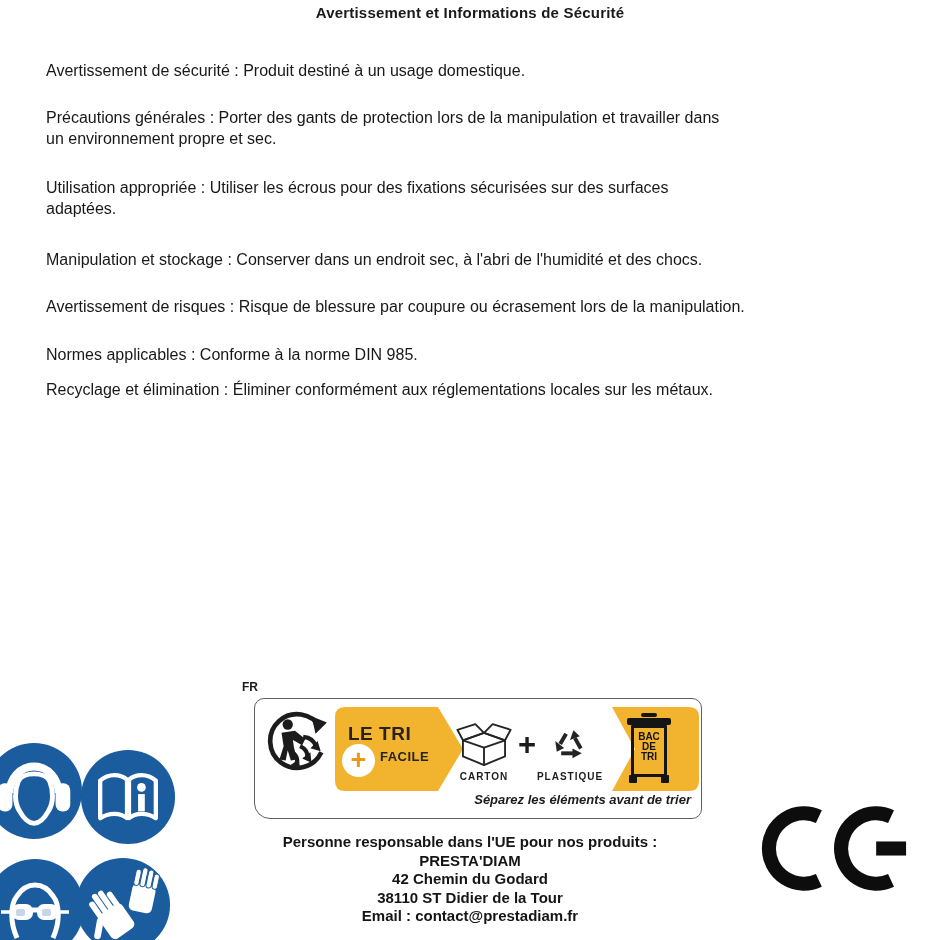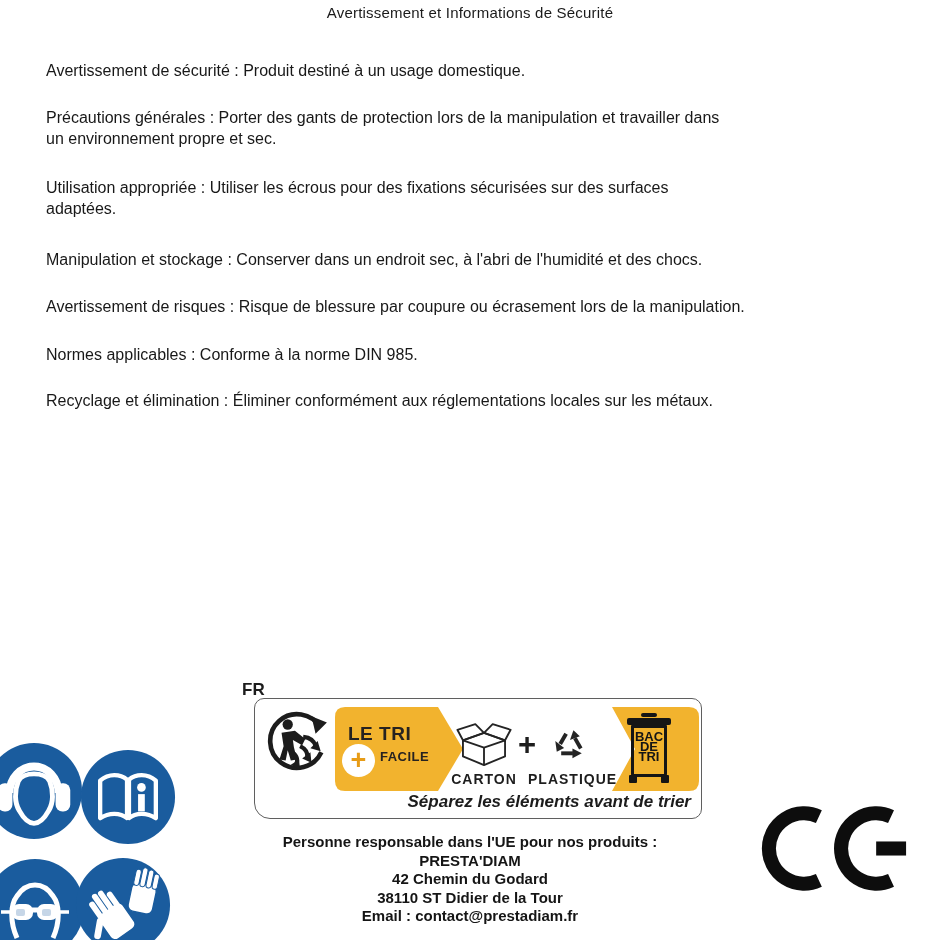--- a/index.html
+++ b/index.html
@@ -1,64 +1,64 @@
 <!DOCTYPE html>
 <html><head>
 <meta charset="utf-8">
 <style>
   html,body{margin:0;padding:0;background:#fff;}
   .page{position:relative;width:940px;height:940px;background:#ffffff;overflow:hidden;
         font-family:"Liberation Sans",sans-serif;color:#141414;}
   .title{position:absolute;top:4px;left:0;width:100%;text-align:center;
-         font-size:15px;font-weight:normal;letter-spacing:.2px;color:#1a1a1a;}
+         font-size:15px;font-weight:bold;letter-spacing:.2px;color:#1a1a1a;}
   .bodytext{position:absolute;top:60px;left:46px;width:880px;font-size:16px;line-height:21px;color:#181818;}
   .bodytext p{margin:0;white-space:pre-line;}
   .bodytext p:nth-of-type(1){margin-bottom:26px;}
   .bodytext p:nth-of-type(2){margin-bottom:28px;}
   .bodytext p:nth-of-type(3){margin-bottom:30px;}
   .bodytext p:nth-of-type(4){margin-bottom:26px;}
   .bodytext p:nth-of-type(5){margin-bottom:27px;margin-top:24px;}
-  .bodytext p:nth-of-type(6){margin-bottom:25px;}
+  .bodytext p:nth-of-type(6){margin-bottom:14px;}
 
   .picto{position:absolute;}
   .picto svg{display:block;width:100%;height:100%;}
   #pic-ear{left:-15px;top:742px;width:98px;height:98px;}
   #pic-book{left:80px;top:749px;width:96px;height:96px;}
   #pic-goggles{left:-15px;top:858px;width:100px;height:100px;}
   #pic-gloves{left:75px;top:857px;width:96px;height:96px;}
 
-  .fr{position:absolute;left:242px;top:680px;font-size:17px;font-weight:bold;color:#1c1c1c;}
+  .fr{position:absolute;left:242px;top:680px;font-size:12px;font-weight:bold;color:#1c1c1c;}
   .label-box{position:absolute;left:254px;top:698px;width:448px;height:121px;background:#fff;
              border:1.5px solid #5f5f5f;border-radius:10px 10px 10px 16px;box-sizing:border-box;}
   .triman{position:absolute;left:9px;top:9px;width:66px;height:66px;}
   .triman svg{display:block;width:100%;height:100%;}
   .band{position:absolute;left:80px;top:8px;width:364px;height:84px;}
   .band-bg{position:absolute;left:0;top:0;width:100%;height:100%;}
   .tri1{position:absolute;left:13px;top:16px;font-size:19px;font-weight:800;color:#262220;letter-spacing:.5px;}
   .plus-circle{position:absolute;left:7px;top:37px;width:33px;height:33px;border-radius:50%;background:#fff;
                text-align:center;font-size:27px;font-weight:800;line-height:32px;color:#E79C17;}
   .tri2{position:absolute;left:45px;top:42px;font-size:13px;font-weight:800;color:#262220;letter-spacing:.5px;}
   .ico{position:absolute;}
   .ico svg{display:block;width:100%;height:100%;}
   #carton-ico{left:118px;top:11px;width:62px;height:52px;}
   #recycle-ico{left:210px;top:13px;width:50px;height:49px;}
-  .mat{position:absolute;top:64px;width:84px;text-align:center;font-size:14px;font-weight:bold;
+  .mat{position:absolute;top:64px;width:84px;text-align:center;font-size:10px;font-weight:bold;
        letter-spacing:1px;color:#1d1d1d;}
   #mat1{left:107px;} #mat2{left:193px;}
   .plus-mid{position:absolute;left:177px;top:20px;width:30px;text-align:center;font-size:31px;
             font-weight:800;color:#1d1d1d;}
   .bin{position:absolute;left:291px;top:6px;width:46px;height:70px;}
   .bin-handle{width:16px;height:4px;background:#151515;margin:0 auto;border-radius:2px;}
   .bin-lid{width:44px;height:7px;background:#151515;margin:1px auto 0;border-radius:2px;}
   .bin-body{width:30px;height:46px;margin:0 auto;border:3px solid #151515;border-radius:1px 1px 3px 3px;}
-  .bin-text{white-space:pre-line;text-align:center;font-size:13px;line-height:9.8px;font-weight:800;
+  .bin-text{white-space:pre-line;text-align:center;font-size:10px;line-height:9.8px;font-weight:800;
             color:#151515;padding-top:4px;}
   .bin-wheel{position:absolute;bottom:0;width:8px;height:8px;background:#151515;border-radius:1px;}
   .wl{left:3px;} .wr{right:3px;}
-  .caption{position:absolute;right:10px;top:93px;font-size:17px;font-style:italic;font-weight:600;color:#1c1c1c;}
+  .caption{position:absolute;right:10px;top:93px;font-size:13px;font-style:italic;font-weight:600;color:#1c1c1c;}
 
   .responsible{position:absolute;left:0;top:833px;width:940px;text-align:center;
                font-size:15px;font-weight:bold;line-height:18.5px;color:#151515;}
   .ce{position:absolute;left:760px;top:800px;width:176px;height:97px;}
   .ce svg{display:block;width:100%;height:100%;}
 </style>
 </head>
 <body>
 
 <div class="page">

